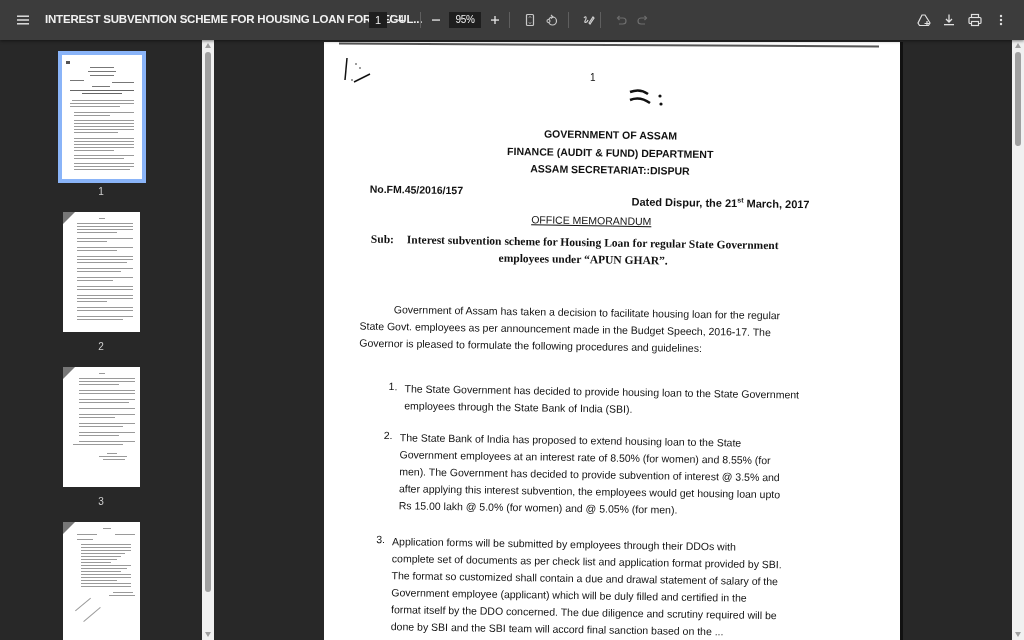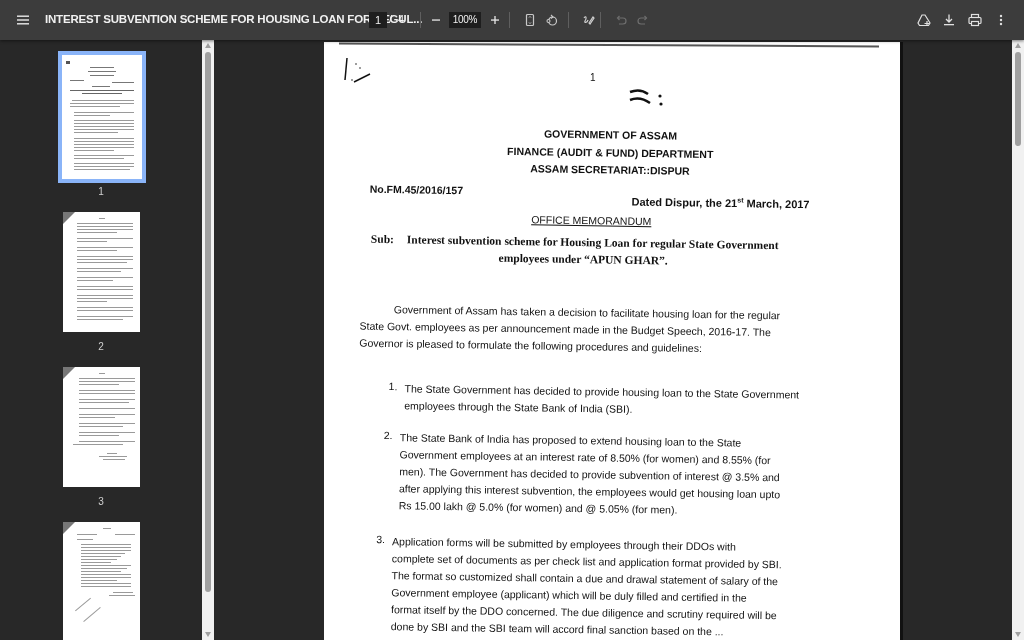--- a/index.html
+++ b/index.html
@@ -70,21 +70,21 @@
   <div class="page-input">1</div>
   <div class="page-sep">/</div>
   <div class="page-total">4</div>
 
   <div class="divider" style="left:420px"></div>
   <div class="tb-icon zoom-out">
     <svg viewBox="0 0 16 16">
         <rect x="4" y="7.4" width="8" height="1.3" fill="#e8e8e8"></rect>
       </svg>
   </div>
-  <div class="zoom-input">100%</div>
+  <div class="zoom-input">95%</div>
   <div class="tb-icon zoom-in">
     <svg viewBox="0 0 16 16">
         <rect x="4" y="7.4" width="8" height="1.3" fill="#e8e8e8"></rect>
         <rect x="7.35" y="4" width="1.3" height="8" fill="#e8e8e8"></rect>
       </svg>
   </div>
   <div class="divider" style="left:509px"></div>
 
   <div class="tb-icon fit-btn">
     <svg viewBox="0 0 16 16">

